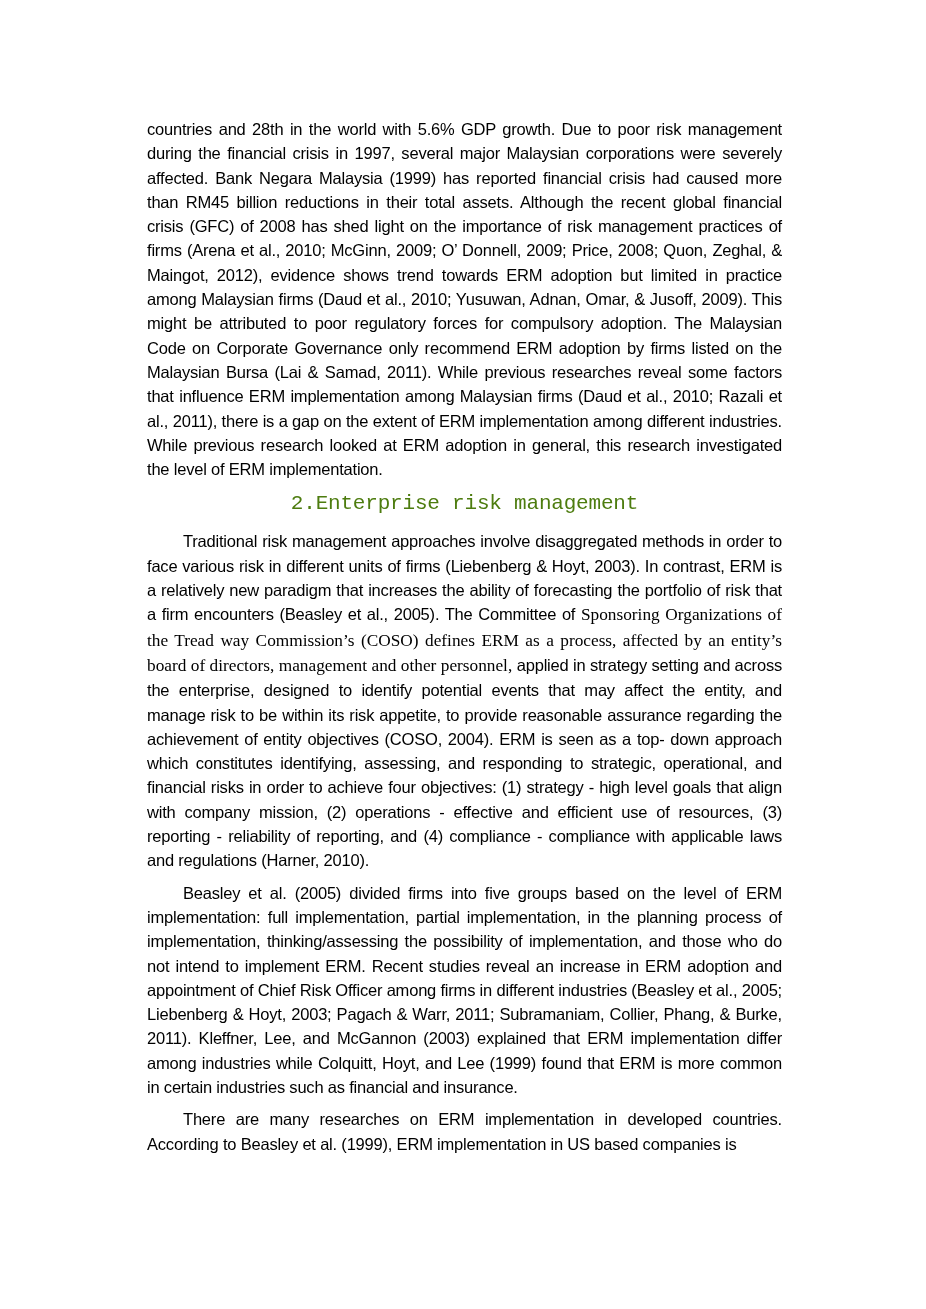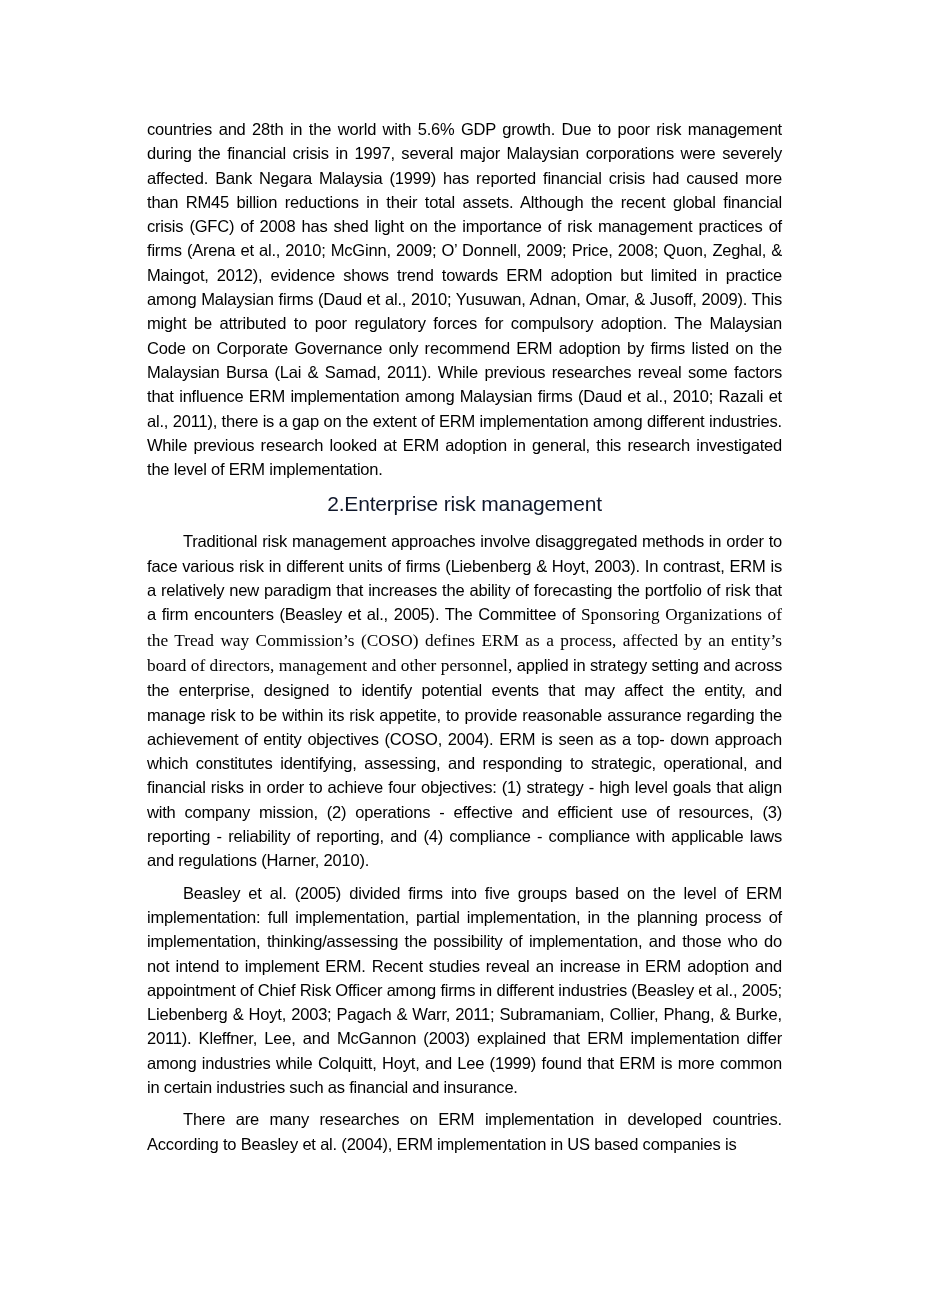--- a/index.html
+++ b/index.html
@@ -27,27 +27,27 @@
     line-height: 24.3px;
     letter-spacing: -0.2px;
     text-align: justify;
     color: #000000;
     margin: 8px;
   }
   .body-text.indent {
     text-indent: 36px;
   }
   .section-heading {
-    font-family: Liberation Sans, sans-serif;
+    font-family: Liberation Mono, monospace;
     font-size: 21px;
     line-height: 29px;
     font-weight: 400;
     letter-spacing: -0.2px;
     text-align: center;
-    color: #0f172a;
+    color: #4d7c0f;
     margin: 6px 0 11px 0;
   }
   .serif-run {
     font-family: "Liberation Serif", serif;
     font-size: 17.3px;
     letter-spacing: 0;
   }
 </style>
 </head>
 <body>
@@ -56,16 +56,16 @@
   <div class="content">
 
     <p class="body-text"><span>countries and 28th in the world with 5.6% GDP growth. Due to poor risk management during the financial crisis in 1997, several major Malaysian corporations were severely affected. Bank Negara Malaysia (1999) has reported financial crisis had caused more than RM45 billion reductions in their total assets. Although the recent global financial crisis (GFC) of 2008 has shed light on the importance of risk management practices of firms (Arena et al., 2010; McGinn, 2009; O’ Donnell, 2009; Price, 2008; Quon, Zeghal, &amp; Maingot, 2012), evidence shows trend towards ERM adoption but limited in practice among Malaysian firms (Daud et al., 2010; Yusuwan, Adnan, Omar, &amp; Jusoff, 2009). This might be attributed to poor regulatory forces for compulsory adoption. The Malaysian Code on Corporate Governance only recommend ERM adoption by firms listed on the Malaysian Bursa (Lai &amp; Samad, 2011). While previous  researches reveal some factors that influence ERM implementation among Malaysian firms (Daud et al., 2010; Razali et al., 2011), there is a gap on the extent of ERM implementation among different industries. While previous research looked at ERM adoption in general, this research investigated the level of ERM implementation.</span></p>
 
     <h2 class="section-heading">2.Enterprise risk management</h2>
 
     <p class="body-text indent"><span>Traditional risk management approaches involve disaggregated methods in order to face various risk  in different units of firms (Liebenberg &amp; Hoyt, 2003). In contrast, ERM is a relatively new paradigm that increases the ability of forecasting the portfolio of risk that a firm encounters (Beasley et al., 2005). The Committee of </span><span class="serif-run">Sponsoring Organizations of the Tread way Commission’s (COSO) defines ERM as a process, affected by an entity’s board of directors, management and other personnel,</span><span> applied in strategy setting and across the enterprise, designed to identify potential events that may affect the entity, and manage risk to be within its risk appetite, to provide reasonable assurance regarding the achievement of entity objectives (COSO, 2004). ERM is seen as a top- down approach which constitutes identifying, assessing, and responding to strategic, operational, and financial risks in order to achieve four objectives: (1) strategy - high level goals that align with company mission, (2) operations - effective and efficient use of resources, (3) reporting - reliability of reporting, and (4) compliance - compliance with applicable laws and regulations (Harner, 2010).</span></p>
 
     <p class="body-text indent"><span>Beasley et al. (2005) divided firms into five groups based on the level of ERM implementation: full implementation, partial implementation, in the planning process of implementation, thinking/assessing the possibility of implementation, and those who do not intend to implement ERM. Recent studies reveal an increase in ERM adoption and appointment of Chief Risk Officer among firms in different industries (Beasley et al., 2005; Liebenberg &amp; Hoyt, 2003; Pagach &amp; Warr, 2011; Subramaniam, Collier, Phang, &amp; Burke, 2011). Kleffner, Lee, and McGannon (2003) explained that ERM implementation differ among industries while Colquitt, Hoyt, and Lee (1999) found that ERM is more common in certain industries such as financial and insurance.</span></p>
 
-    <p class="body-text indent"><span>There are many researches on ERM implementation in developed countries. According to Beasley et al. (2004), ERM implementation in US based companies is</span></p>
+    <p class="body-text indent"><span>There are many researches on ERM implementation in developed countries. According to Beasley et al. (1999), ERM implementation in US based companies is</span></p>
 
   </div>
 </div>
 
 </body></html>

